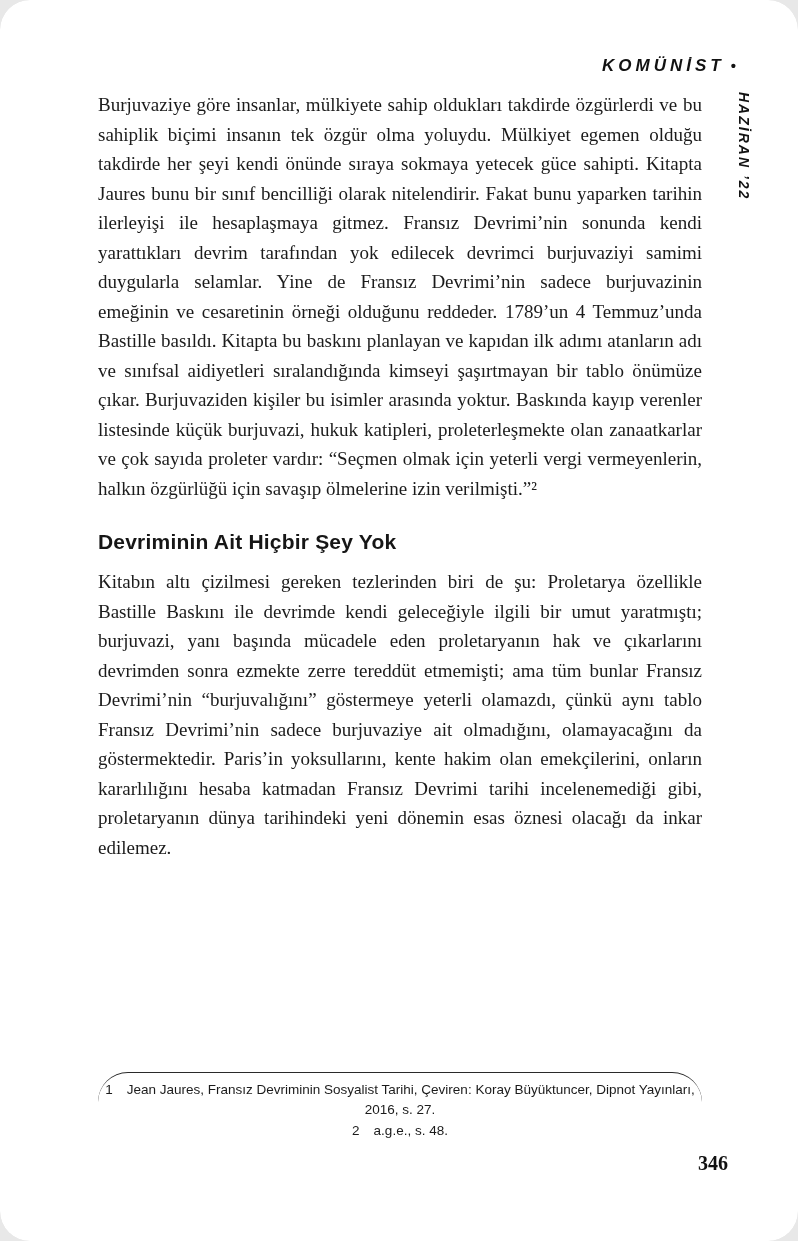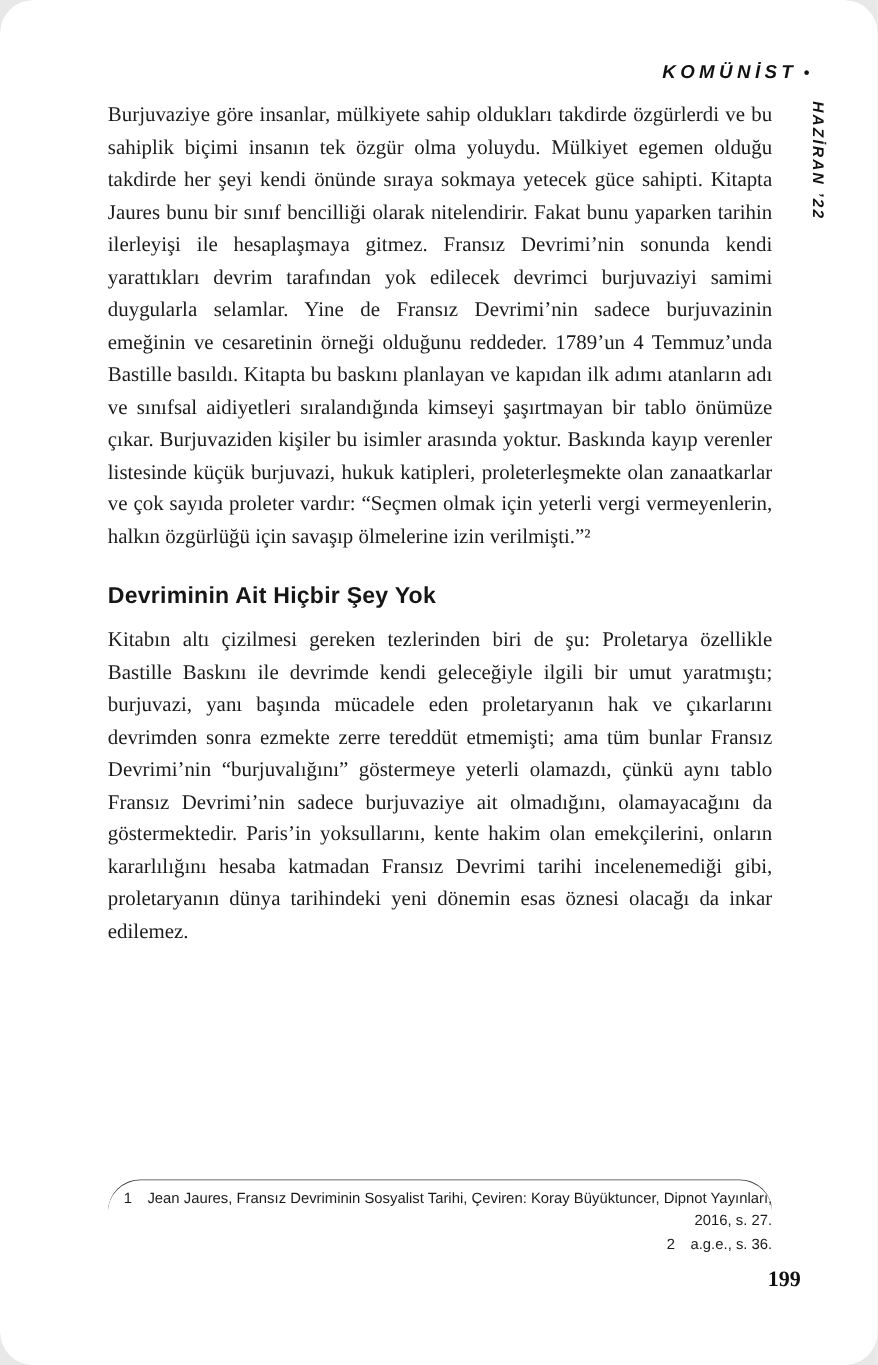--- a/index.html
+++ b/index.html
@@ -84,21 +84,21 @@
     position: absolute;
     left: 98px;
     top: 1072px;
     width: 604px;
     border-top: 1px solid #2a2a2a;
     padding-top: 7px;
     font-family: "Liberation Sans", sans-serif;
     font-size: 13.5px;
     line-height: 19.5px;
     color: #1b1b1b;
-    text-align: right;
+    text-align: center;
   }
   .footnote { margin-bottom: 2px; }
   .fn-num { margin-right: 14px; }
 
   
   .page-number {
     position: absolute;
     right: 70px;
     top: 1152px;
     font-family: "Liberation Serif", serif;
@@ -122,19 +122,19 @@
     <p>Burjuvaziye göre insanlar, mülkiyete sahip oldukları takdirde özgürlerdi ve bu sahiplik biçimi insanın tek özgür olma yoluydu. Mülkiyet egemen olduğu takdirde her şeyi kendi önünde sıraya sokmaya yetecek güce sahipti. Kitapta Jaures bunu bir sınıf bencilliği olarak nitelendirir. Fakat bunu yaparken tarihin ilerleyişi ile hesaplaşmaya gitmez. Fransız Devrimi’nin sonunda kendi yarattıkları devrim tarafından yok edilecek devrimci burjuvaziyi samimi duygularla selamlar. Yine de Fransız Devrimi’nin sadece burjuvazinin emeğinin ve cesaretinin örneği olduğunu reddeder. 1789’un 4 Temmuz’unda Bastille basıldı. Kitapta bu baskını planlayan ve kapıdan ilk adımı atanların adı ve sınıfsal aidiyetleri sıralandığında kimseyi şaşırtmayan bir tablo önümüze çıkar. Burjuvaziden kişiler bu isimler arasında yoktur. Baskında kayıp verenler listesinde küçük burjuvazi, hukuk katipleri, proleterleşmekte olan zanaatkarlar ve çok sayıda proleter vardır: “Seçmen olmak için yeterli vergi vermeyenlerin, halkın özgürlüğü için savaşıp ölmelerine izin verilmişti.”²</p>
     <h2 class="section-heading">Devriminin Ait Hiçbir Şey Yok</h2>
     <p>Kitabın altı çizilmesi gereken tezlerinden biri de şu: Proletarya özellikle Bastille Baskını ile devrimde kendi geleceğiyle ilgili bir umut yaratmıştı; burjuvazi, yanı başında mücadele eden proletaryanın hak ve çıkarlarını devrimden sonra ezmekte zerre tereddüt etmemişti; ama tüm bunlar Fransız Devrimi’nin “burjuvalığını” göstermeye yeterli olamazdı, çünkü aynı tablo Fransız Devrimi’nin sadece burjuvaziye ait olmadığını, olamayacağını da göstermektedir. Paris’in yoksullarını, kente hakim olan emekçilerini, onların kararlılığını hesaba katmadan Fransız Devrimi tarihi incelenemediği gibi, proletaryanın dünya tarihindeki yeni dönemin esas öznesi olacağı da inkar edilemez.</p>
   </div>
 
   <div class="footnotes">
     <div class="footnote">
       <span class="fn-num">1</span><span>Jean Jaures, Fransız Devriminin Sosyalist Tarihi, Çeviren: Koray Büyüktuncer, Dipnot Yayınları, 2016, s. 27.</span>
     </div>
     <div class="footnote">
-      <span class="fn-num">2</span><span>a.g.e., s. 36.</span>
+      <span class="fn-num">2</span><span>a.g.e., s. 48.</span>
     </div>
   </div>
 
-  <div class="page-number">199</div>
+  <div class="page-number">346</div>
 
 </div>
 
 </body></html>

